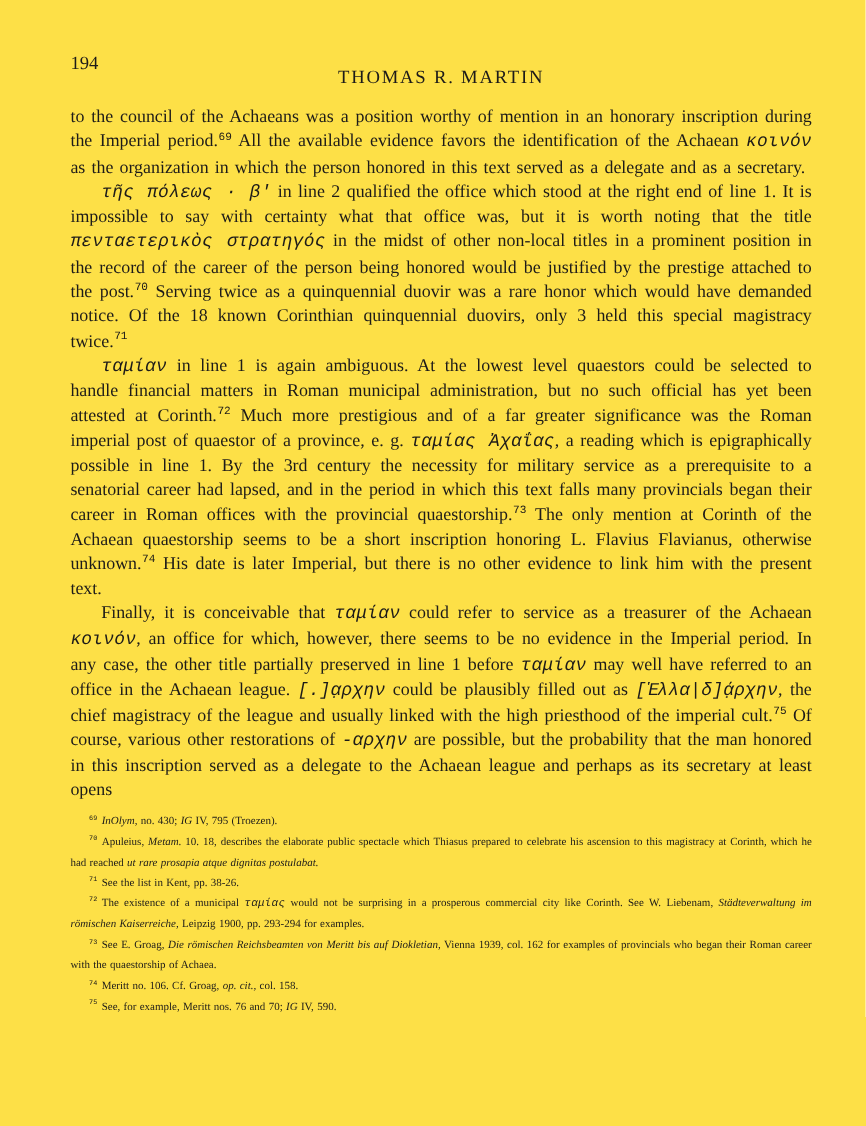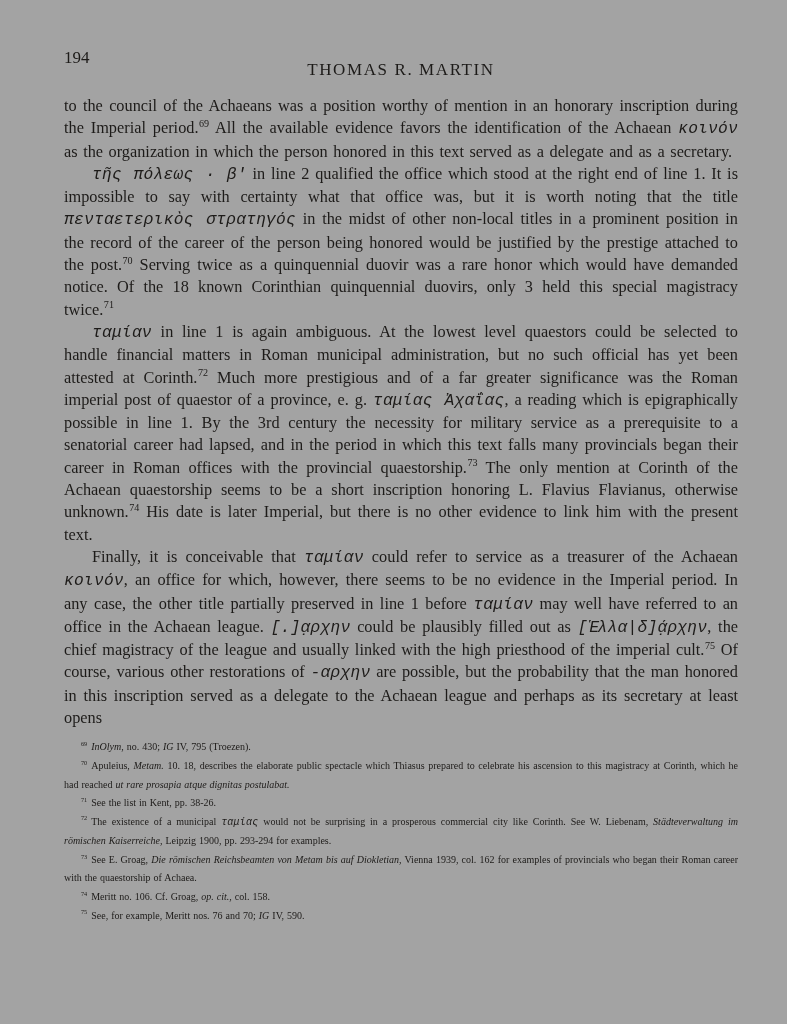--- a/index.html
+++ b/index.html
@@ -4,21 +4,21 @@
 <style>
   html, body {
     margin: 0;
     padding: 0;
     background: #ffffff;
   }
   .page {
     position: relative;
     width: 787px;
     height: 1024px;
-    background: #a3a3a3;
+    background: #fde047;
     overflow: hidden;
     font-family: "Liberation Serif", "DejaVu Serif", serif;
     color: #1d1b19;
   }
   .content {
     position: absolute;
     left: 64px;
     top: 48px;
     width: 674px;
   }
@@ -57,20 +57,21 @@
     font-size: 10px;
     line-height: 18.6px;
     text-align: justify;
     text-indent: 17px;
     word-spacing: 0.5px;
   }
   sup.fn-mark, sup.fn-ref {
     font-size: 62%;
     line-height: 0;
     font-style: normal;
+    font-family: Liberation Mono, monospace;
   }
   sup.fn-mark { margin-right: 4px; }
   sup.fn-ref { margin-left: 0.5px; }
   .g {
     font-style: italic;
     font-family: Liberation Mono, monospace;
     letter-spacing: 0.2px;
   }
   .i { font-style: italic; }
 </style>
@@ -90,19 +91,19 @@
       <p class="para indent"><span class="g">τῆς πόλεως · β′</span><span> in line 2 qualified the office which stood at the right end of line 1. It is impossible to say with certainty what that office was, but it is worth noting that the title </span><span class="g">πενταετερικὸς στρατηγός</span><span> in the midst of other non-local titles in a prominent position in the record of the career of the person being honored would be justified by the prestige attached to the post.</span><sup class="fn-ref">70</sup><span> Serving twice as a quinquennial duovir was a rare honor which would have demanded notice. Of the 18 known Corinthian quinquennial duovirs, only 3 held this special magistracy twice.</span><sup class="fn-ref">71</sup></p>
       <p class="para indent"><span class="g">ταμίαν</span><span> in line 1 is again ambiguous. At the lowest level quaestors could be selected to handle financial matters in Roman municipal administration, but no such official has yet been attested at Corinth.</span><sup class="fn-ref">72</sup><span> Much more prestigious and of a far greater significance was the Roman imperial post of quaestor of a province, e. g. </span><span class="g">ταμίας Ἀχαΐας</span><span>, a reading which is epigraphically possible in line 1. By the 3rd century the necessity for military service as a prerequisite to a senatorial career had lapsed, and in the period in which this text falls many provincials began their career in Roman offices with the provincial quaestorship.</span><sup class="fn-ref">73</sup><span> The only mention at Corinth of the Achaean quaestorship seems to be a short inscription honoring L. Flavius Flavianus, otherwise unknown.</span><sup class="fn-ref">74</sup><span> His date is later Imperial, but there is no other evidence to link him with the present text.</span></p>
       <p class="para indent"><span>Finally, it is conceivable that </span><span class="g">ταμίαν</span><span> could refer to service as a treasurer of the Achaean </span><span class="g">κοινόν</span><span>, an office for which, however, there seems to be no evidence in the Imperial period. In any case, the other title partially preserved in line 1 before </span><span class="g">ταμίαν</span><span> may well have referred to an office in the Achaean league. </span><span class="g">[.]α̣ρχην</span><span> could be plausibly filled out as </span><span class="g">[Ἑλλα|δ]ά̣ρχην</span><span>, the chief magistracy of the league and usually linked with the high priesthood of the imperial cult.</span><sup class="fn-ref">75</sup><span> Of course, various other restorations of </span><span class="g">-αρχην</span><span> are possible, but the probability that the man honored in this inscription served as a delegate to the Achaean league and perhaps as its secretary at least opens</span></p>
     </div>
 
     <div class="footnotes">
       <p class="footnote"><sup class="fn-mark">69</sup><span><span class="i">InOlym</span><span>, no. 430; </span><span class="i">IG</span><span> IV, 795 (Troezen).</span></span></p>
       <p class="footnote"><sup class="fn-mark">70</sup><span><span>Apuleius, </span><span class="i">Metam.</span><span> 10. 18, describes the elaborate public spectacle which Thiasus prepared to celebrate his ascension to this magistracy at Corinth, which he had reached </span><span class="i">ut rare prosapia atque dignitas postulabat.</span></span></p>
       <p class="footnote"><sup class="fn-mark">71</sup><span><span>See the list in Kent, pp. 38-26.</span></span></p>
       <p class="footnote"><sup class="fn-mark">72</sup><span><span>The existence of a municipal </span><span class="g">ταμίας</span><span> would not be surprising in a prosperous commercial city like Corinth. See W. Liebenam, </span><span class="i">Städteverwaltung im römischen Kaiserreiche,</span><span> Leipzig 1900, pp. 293-294 for examples.</span></span></p>
-      <p class="footnote"><sup class="fn-mark">73</sup><span><span>See E. Groag, </span><span class="i">Die römischen Reichsbeamten von Metam bis auf Diokletian,</span><span> Vienna 1939, col. 162 for examples of provincials who began their Roman career with the quaestorship of Achaea.</span></span></p>
+      <p class="footnote"><sup class="fn-mark">73</sup><span><span>See E. Groag, </span><span class="i">Die römischen Reichsbeamten von Meritt bis auf Diokletian,</span><span> Vienna 1939, col. 162 for examples of provincials who began their Roman career with the quaestorship of Achaea.</span></span></p>
       <p class="footnote"><sup class="fn-mark">74</sup><span><span>Meritt no. 106. Cf. Groag, </span><span class="i">op. cit.,</span><span> col. 158.</span></span></p>
       <p class="footnote"><sup class="fn-mark">75</sup><span><span>See, for example, Meritt nos. 76 and 70; </span><span class="i">IG</span><span> IV, 590.</span></span></p>
     </div>
 
   </div>
 </div>
 
 </body></html>

